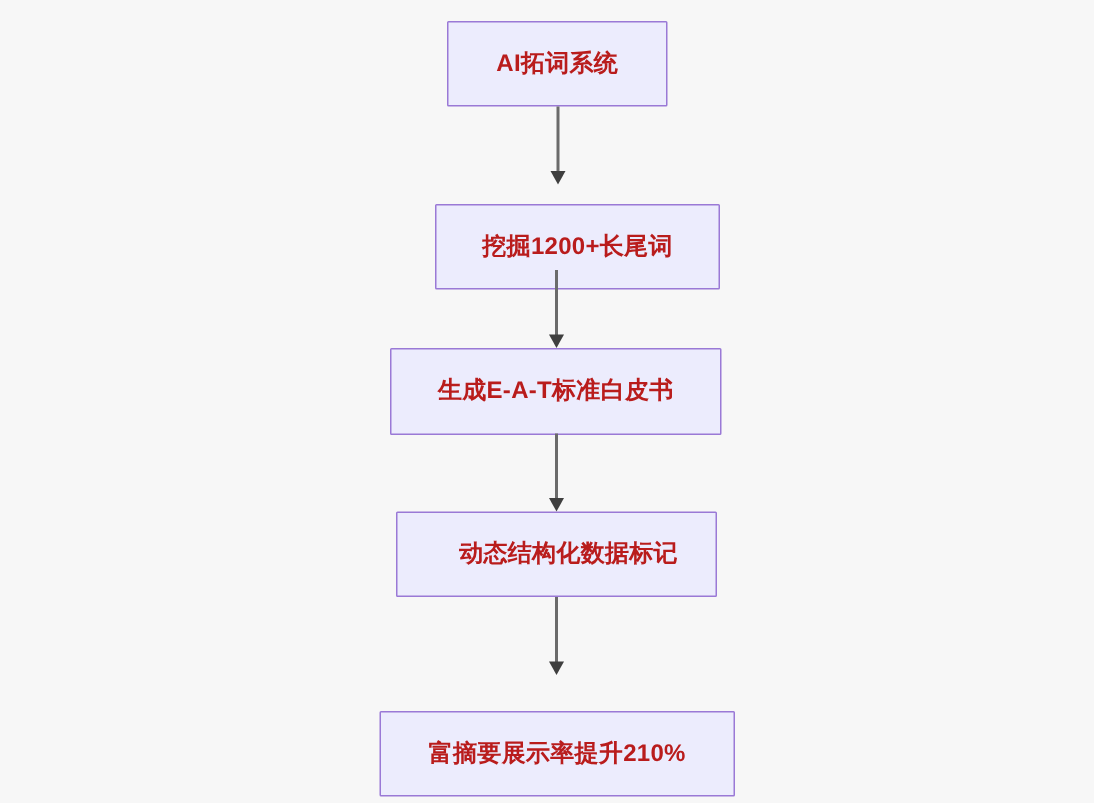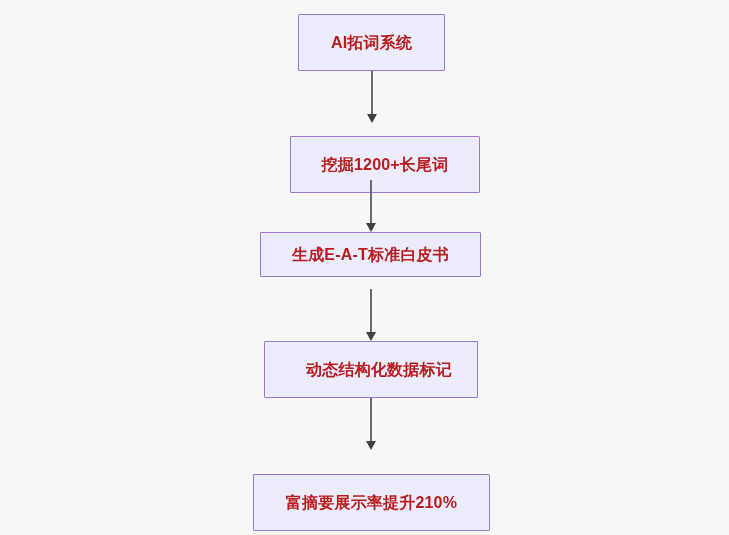--- a/index.html
+++ b/index.html
@@ -55,21 +55,21 @@
 <div id="flow-canvas">
 
   <div class="node" id="node-n1" style="left: 298px; top: 14px; width: 147px; height: 57px;">
     <span class="node-label">AI拓词系统</span>
   </div>
 
   <div class="node" id="node-n2" style="left: 276px; top: 136px; width: 190px; height: 57px; margin-left: 14px;">
     <span class="node-label">挖掘1200+长尾词</span>
   </div>
 
-  <div class="node" id="node-n3" style="left: 260px; top: 232px; width: 221px; height: 45px;">
+  <div class="node" id="node-n3" style="left: 260px; top: 232px; width: 221px; height: 58px;">
     <span class="node-label">生成E-A-T标准白皮书</span>
   </div>
 
   <div class="node" id="node-n4" style="left: 264px; top: 341px; width: 214px; height: 57px; padding-left: 16px;">
     <span class="node-label">动态结构化数据标记</span>
   </div>
 
   <div class="node" id="node-n5" style="left: 253px; top: 450px; width: 237px; height: 57px; margin-top: 24px;">
     <span class="node-label">富摘要展示率提升210%</span>
   </div>

